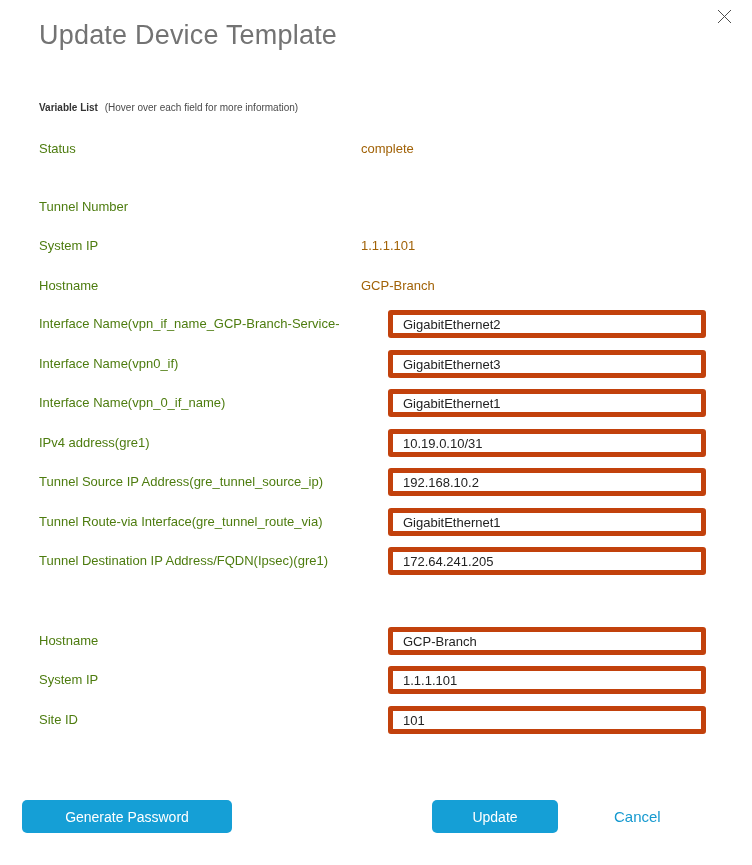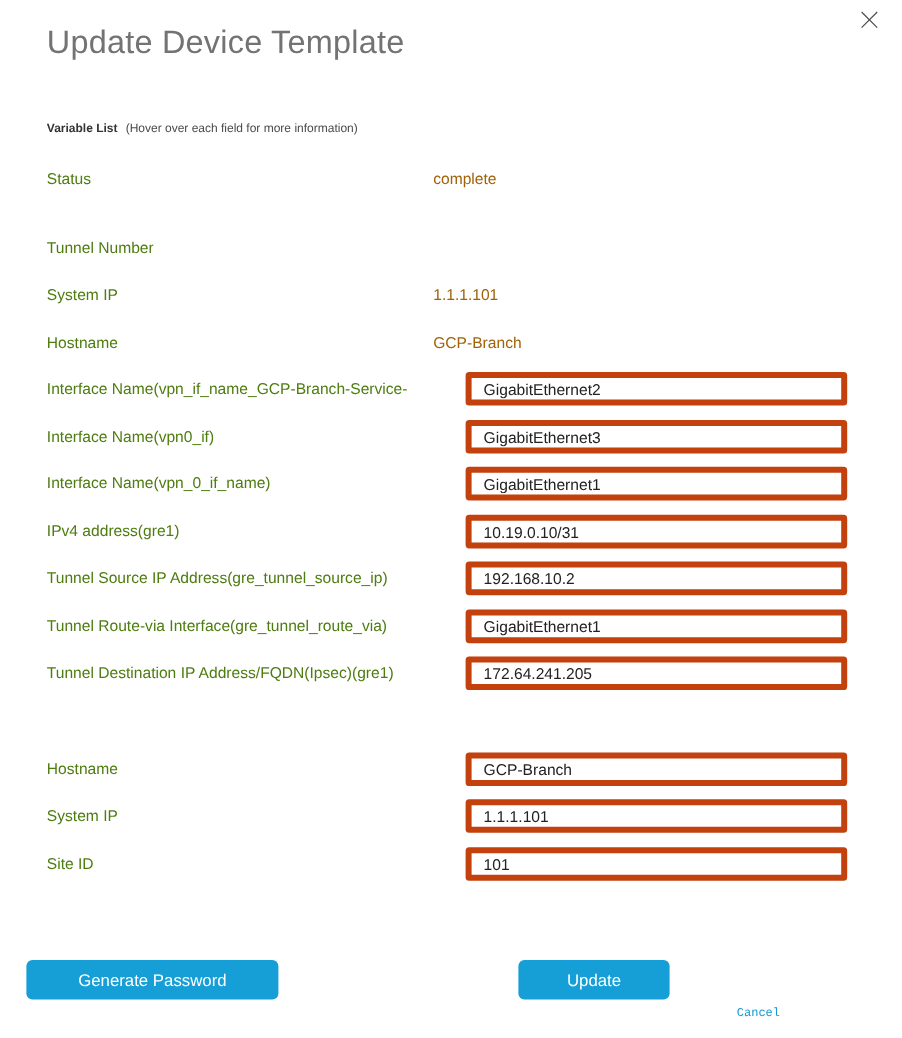--- a/index.html
+++ b/index.html
@@ -51,24 +51,23 @@
   }
 
   .btn-primary{
     position:absolute;top:800px;height:33px;border:none;border-radius:5px;
     background:#159fd6;color:#fff;font-size:14px;cursor:pointer;
     font-family:"Liberation Sans", sans-serif;
   }
   .btn-generate{left:22px;width:210px;}
   .btn-update{left:432px;width:126px;}
   .link-cancel{
-    position:absolute;left:614px;top:808px;color:#1599cf;font-size:10px;
+    position:absolute;left:614px;top:808px;color:#1599cf;font-size:15px;
     text-decoration:none;cursor:pointer;background:none;border:none;padding:0;
-    font-family:Liberation Mono, monospace;
-    margin-top:32px;
+    font-family:Liberation Sans, sans-serif;
   }
 </style>
 </head>
 <body>
 
 <div class="dialog">
 
   <button class="close-btn" aria-label="Close">
     <svg viewBox="0 0 15 15" fill="none">
         <line x1="1" y1="1" x2="14" y2="14"></line>

